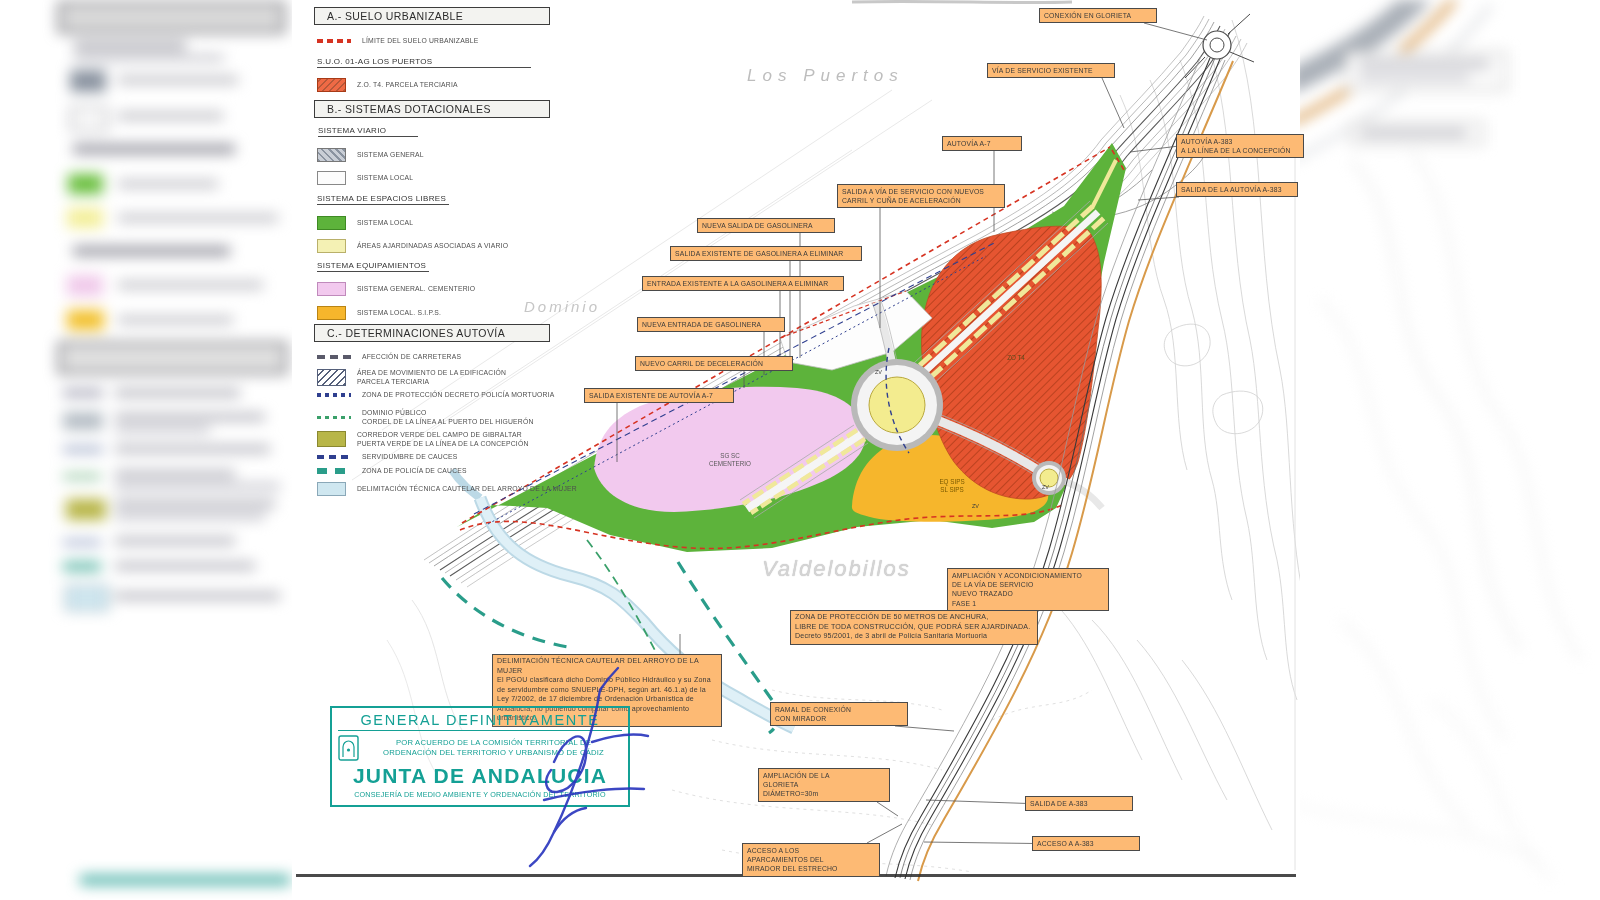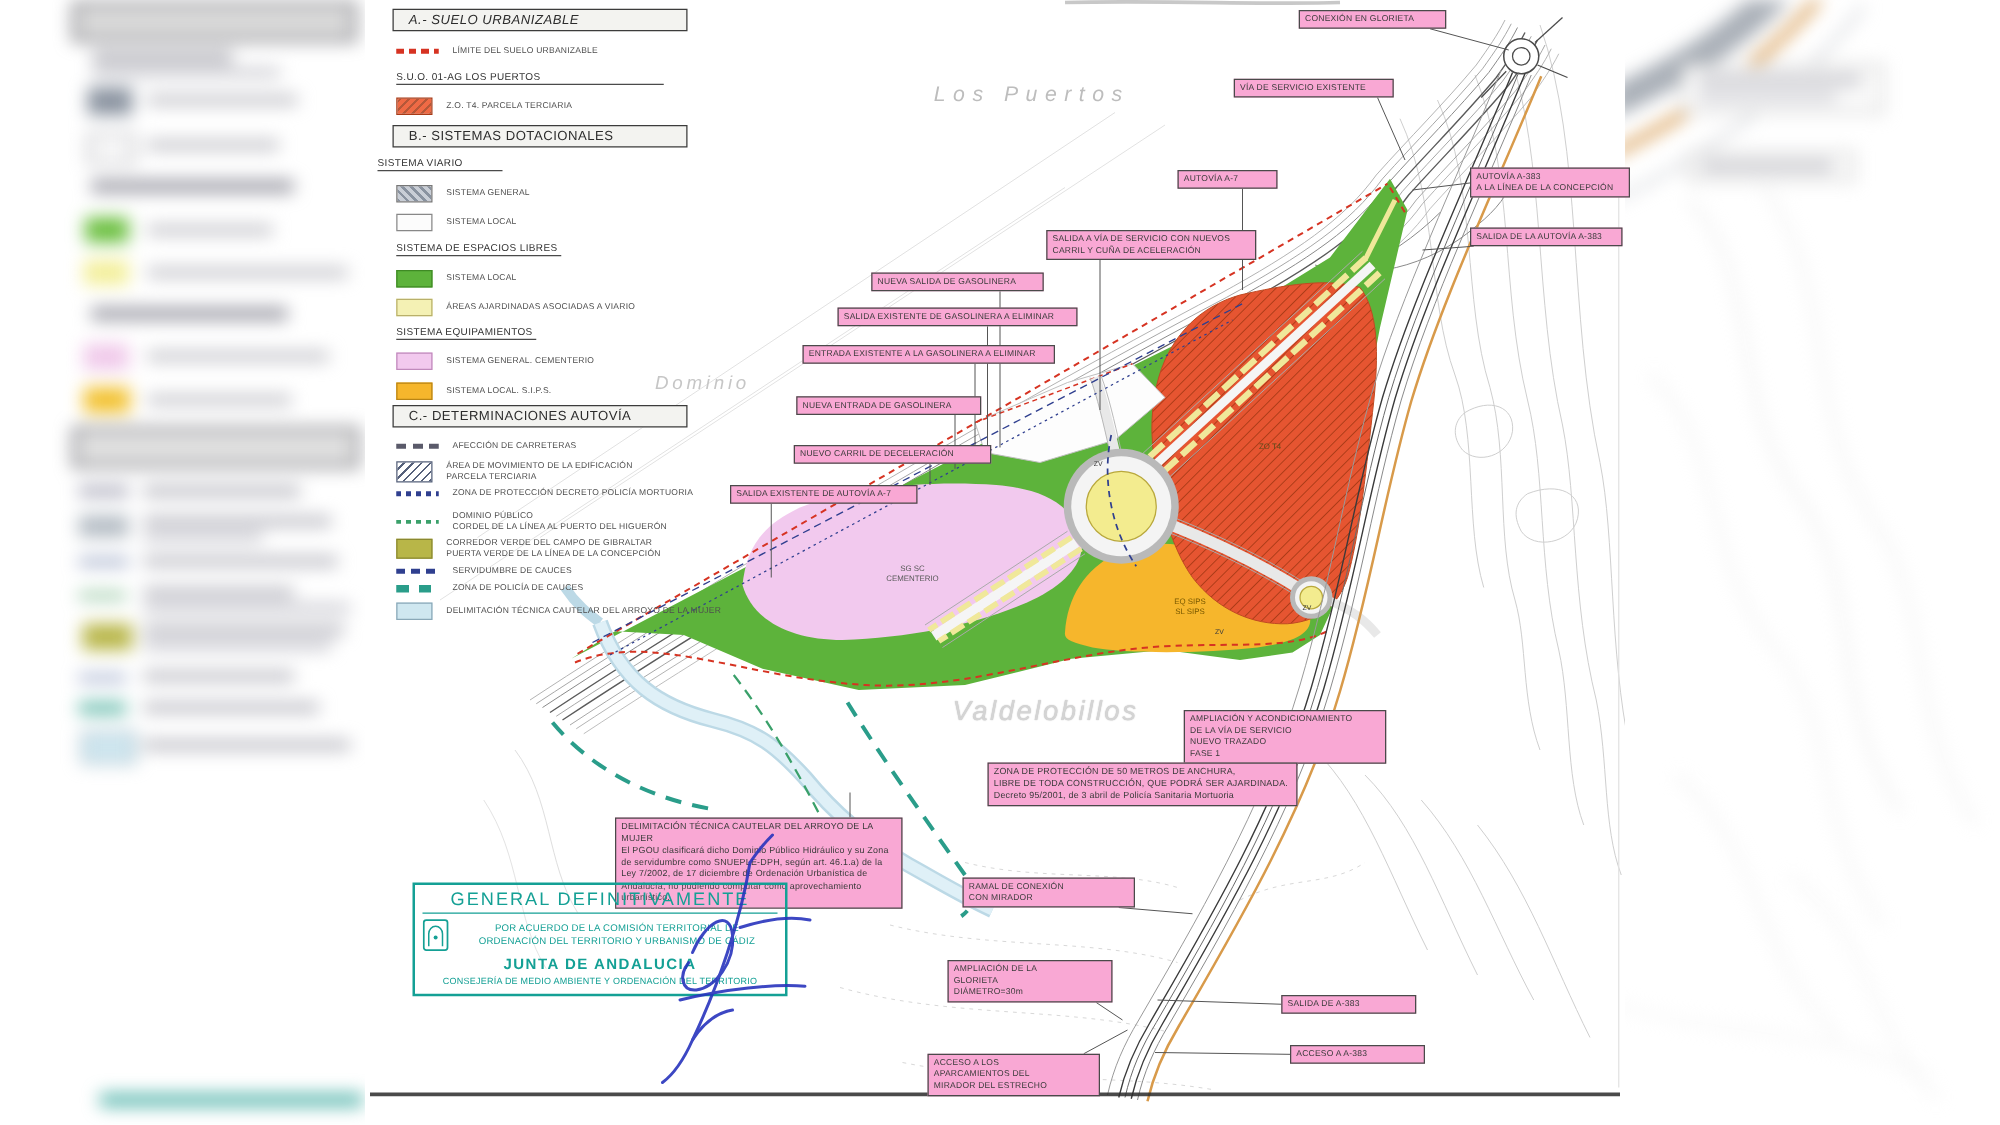--- a/index.html
+++ b/index.html
@@ -17,36 +17,36 @@
   
   .lg-head{position:absolute;border:1.3px solid #3c3c3c;background:#f3f3f0;color:#2c2c2c;
            font-size:10.5px;letter-spacing:.4px;padding:2px 0 2px 12px;width:222px;}
   .lg-sub{position:absolute;font-size:8px;color:#333;letter-spacing:.3px;border-bottom:1.4px solid #4a4a4a;padding-bottom:1px;}
   .lg-item{position:absolute;display:flex;align-items:center;}
   .lg-item .sw{width:27px;height:12px;margin-right:11px;flex:none;}
   .lg-item .ln{width:34px;height:4px;margin-right:11px;flex:none;}
   .lg-item .lbl{font-size:6.8px;color:#4e4e4e;letter-spacing:.2px;line-height:1.35;}
   .pre{white-space:pre-line;}
   
-  .callout{position:absolute;background:#f9a8d4;border:.9px solid #4a4a4a;color:#3a3a3a;
+  .callout{position:absolute;background:#fdba74;border:.9px solid #4a4a4a;color:#3a3a3a;
            font-size:6.8px;line-height:1.35;padding:2px 4px;letter-spacing:.2px;white-space:pre-line;z-index:6;}
   .callout.note{font-size:7.1px;text-transform:none;}
   
   .place{position:absolute;font-style:italic;color:#bdbdbd;z-index:4;}
   .zlabel{position:absolute;font-size:6.3px;color:#5a5a5a;text-align:center;line-height:1.3;z-index:4;white-space:pre-line;}
   .zv{position:absolute;font-size:5.5px;color:#3c3c3c;z-index:4;}
   
   .stamp{position:absolute;left:38px;top:706px;width:284px;border:2.5px solid #14a095;
          color:#14a095;text-align:center;padding:4px 6px 6px 6px;z-index:7;background:rgba(255,255,255,.08);}
   .stamp .t1{font-size:14.5px;letter-spacing:1.6px;border-bottom:1.6px solid #14a095;padding-bottom:2px;}
   .stamp .row2{display:flex;align-items:center;margin-top:3px;}
   .stamp .t2{font-size:7.7px;line-height:1.35;white-space:pre-line;flex:1;letter-spacing:.2px;}
   .stamp .datebox{border:2px solid #14a095;width:206px;margin:7px auto 4px auto;padding:5px 0;
                   font-size:21px;font-weight:bold;letter-spacing:3px;color:#109a8f;}
-  .stamp .org{font-size:12px;font-weight:bold;letter-spacing:1.2px;margin-top:2px;}
+  .stamp .org{font-size:21px;font-weight:bold;letter-spacing:1.2px;margin-top:2px;}
   .stamp .dept{font-size:7.2px;letter-spacing:.2px;margin-top:2px;}
   .sig{position:absolute;z-index:8;pointer-events:none;}
 </style>
 </head>
 <body>
 
 <div class="stage">
 
   <div class="blur-panel blur-left">
     <div class="blur-inner">
@@ -279,32 +279,32 @@
           <line x1="388" y1="654" x2="388" y2="634"></line>
           <line x1="603" y1="726" x2="662" y2="731"></line>
           <line x1="585" y1="802" x2="606" y2="816"></line>
           <line x1="736" y1="803.5" x2="634" y2="800"></line>
           <line x1="743" y1="843.5" x2="632" y2="842"></line>
           <line x1="575" y1="843" x2="610" y2="824"></line>
         </g>
     </svg>
 
     <div>
-      <div class="lg-head" style="left:22px;top:7px;font-style:italic;">A.- SUELO URBANIZABLE</div>
+      <div class="lg-head" style="left:22px;top:7px;">A.- SUELO URBANIZABLE</div>
       <div class="lg-item" style="left:25px;top:36px;">
         <div class="ln" style="height:4px;background:repeating-linear-gradient(90deg,#d63322 0 6px,transparent 6px 10px);"></div>
         <div class="lbl">LÍMITE DEL SUELO URBANIZABLE</div>
       </div>
       <div class="lg-sub" style="left:25px;top:57px;width:214px;">S.U.O. 01-AG  LOS PUERTOS</div>
       <div class="lg-item" style="left:25px;top:78px;">
         <div class="sw" style="background:repeating-linear-gradient(-45deg,rgba(168,58,22,.85) 0 1.5px,#ef6a45 1.5px 5px);border:1px solid #a83a16;"></div>
         <div class="lbl">Z.O. T4. PARCELA TERCIARIA</div>
       </div>
       <div class="lg-head" style="left:22px;top:100px;">B.- SISTEMAS DOTACIONALES</div>
-      <div class="lg-sub" style="left:10px;top:126px;width:100px;">SISTEMA VIARIO</div>
+      <div class="lg-sub" style="left:26px;top:126px;width:100px;">SISTEMA VIARIO</div>
       <div class="lg-item" style="left:25px;top:148px;">
         <div class="sw" style="background:repeating-linear-gradient(45deg,#8a93a0 0 2px,#c9ced6 2px 5px);border:1px solid #777;"></div>
         <div class="lbl">SISTEMA GENERAL</div>
       </div>
       <div class="lg-item" style="left:25px;top:171px;">
         <div class="sw" style="background:#fcfcfc;border:1px solid #888;"></div>
         <div class="lbl">SISTEMA LOCAL</div>
       </div>
       <div class="lg-sub" style="left:25px;top:194px;width:132px;">SISTEMA DE ESPACIOS LIBRES</div>
       <div class="lg-item" style="left:25px;top:216px;">

